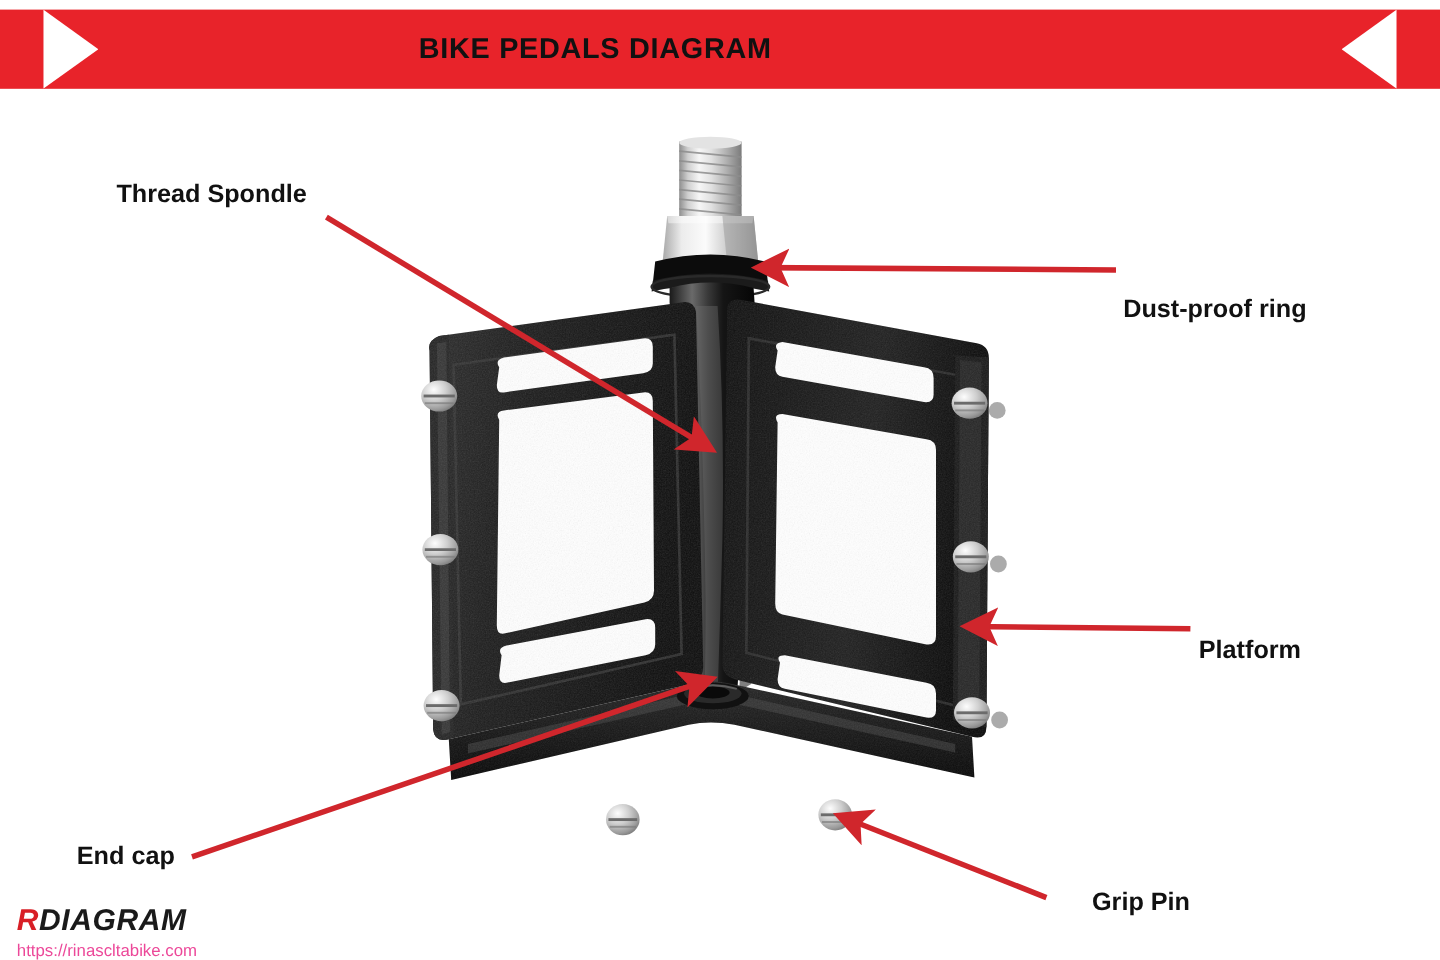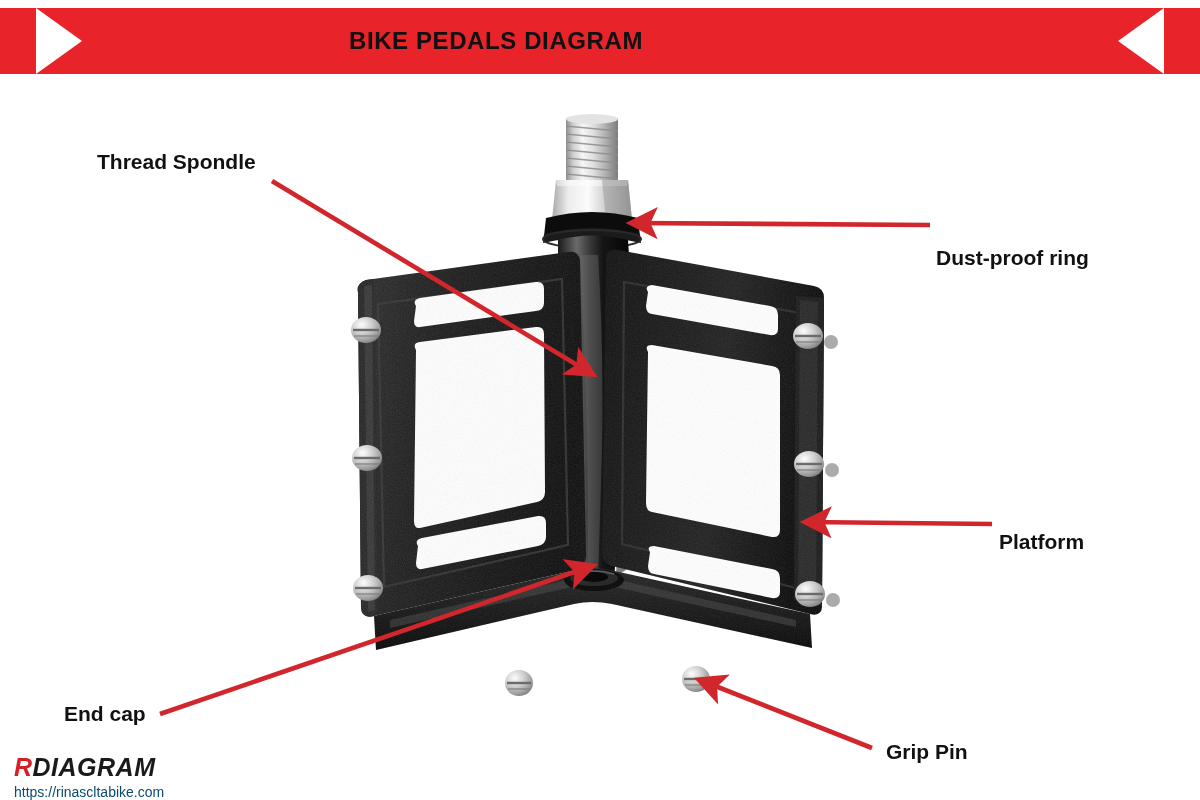--- a/index.html
+++ b/index.html
@@ -71,21 +71,21 @@
     color: #111111;
     font-size: 21px;
     font-weight: bold;
     font-family: "Liberation Sans", sans-serif;
     white-space: nowrap;
   }
   #label-thread-spondle { left: 97px;  top: 150px; }
   #label-dust-proof     { left: 936px; top: 212px; margin-top: 34px; }
   #label-platform       { left: 999px; top: 530px; }
   #label-end-cap        { left: 52px;  top: 702px; margin-left: 12px; }
-  #label-grip-pin       { left: 886px; top: 740px; }
+  #label-grip-pin       { left: 910px; top: 740px; }
 
   
   #footer {
     position: absolute;
     left: 14px;
     top: 755px;
     width: 340px;
   }
   #logo-text {
     font-family: "Liberation Sans", sans-serif;
@@ -94,21 +94,21 @@
     font-style: italic;
     letter-spacing: 0.5px;
     line-height: 1;
     color: #1a1a1a;
   }
   #logo-text .logo-r { color: #d81f26; }
   #footer-url {
     margin-top: 4px;
     font-family: "Liberation Sans", sans-serif;
     font-size: 14px;
-    color: #0c4a6e;
+    color: #ec4899;
   }
 
   
   #photo {
     position: absolute;
     left: 330px;
     top: 100px;
     width: 560px;
     height: 600px;
   }

